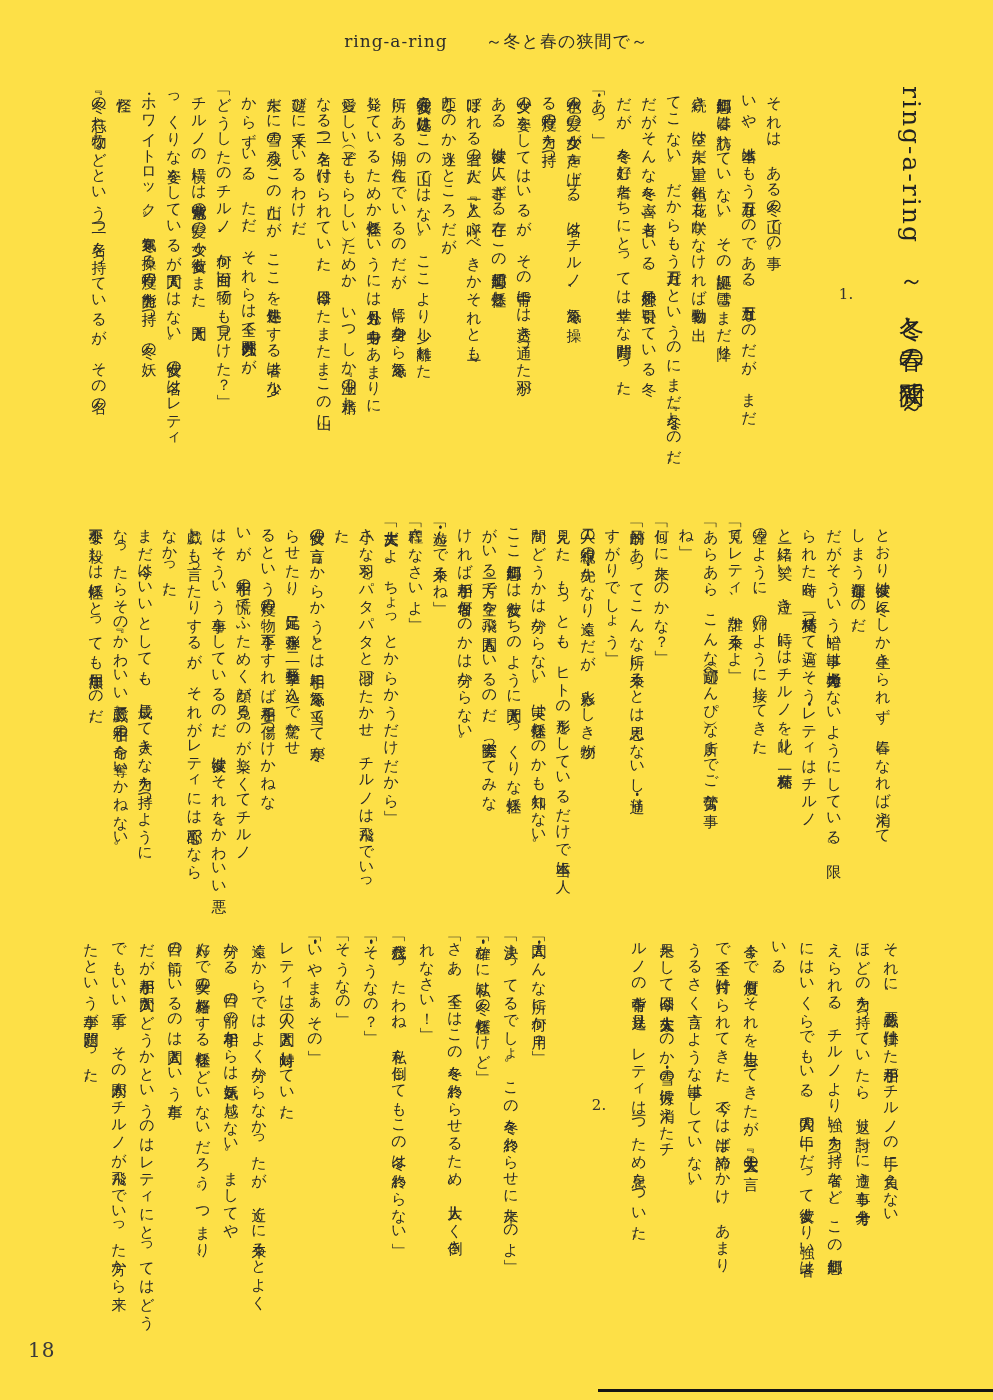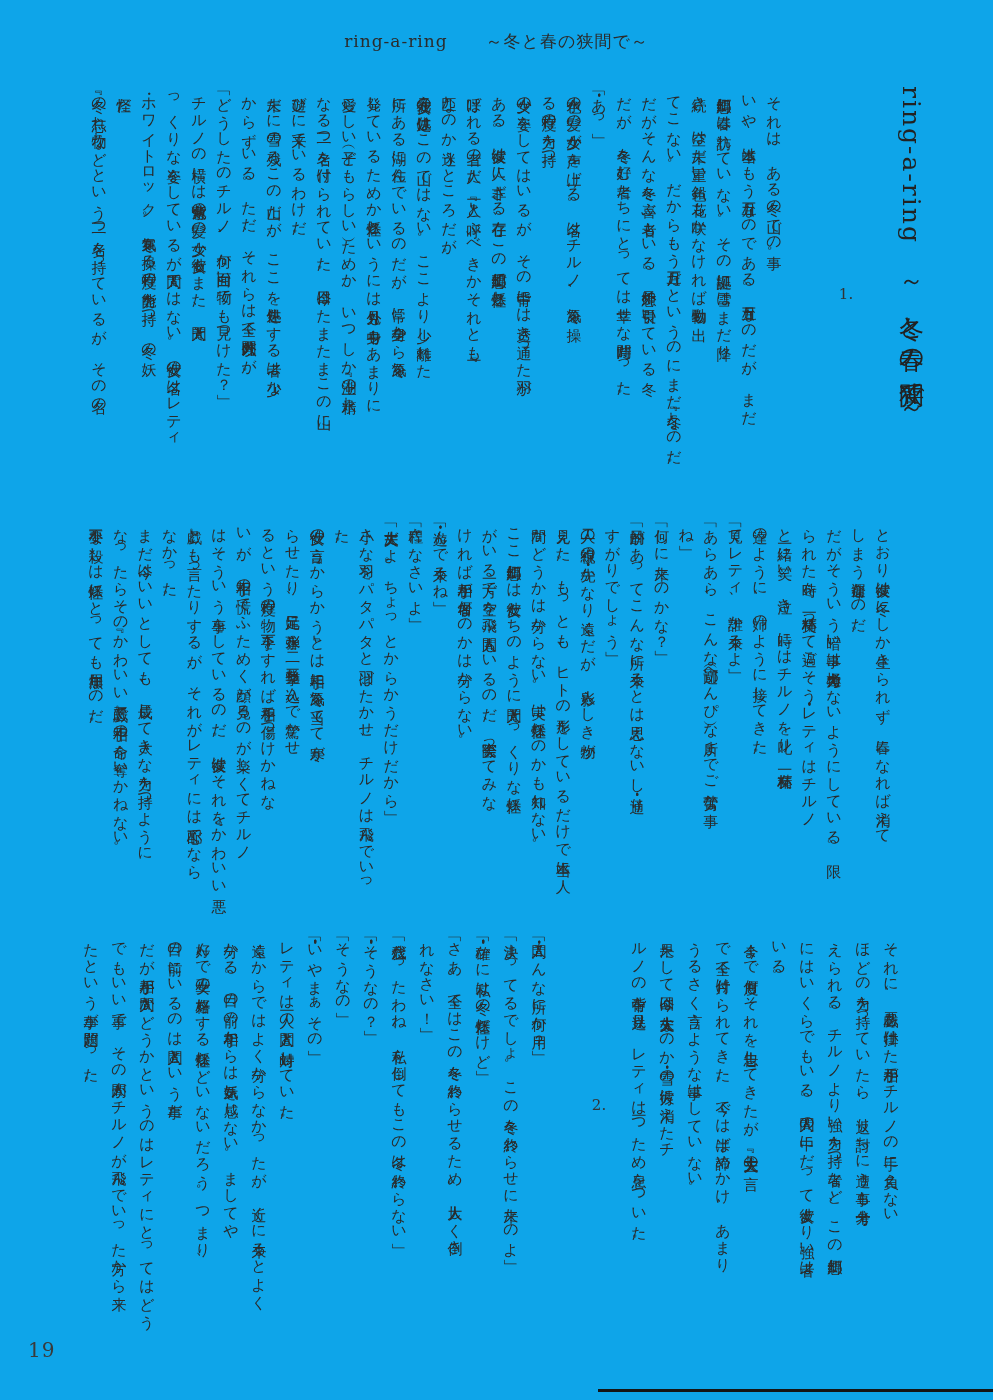--- a/index.html
+++ b/index.html
@@ -3,21 +3,21 @@
 <meta charset="utf-8">
 <style>
   html,body{margin:0;padding:0;}
   body{
     font-family:"DejaVu Serif","Liberation Serif",serif;
     background:#e8e8e8;
   }
   .page{
     position:relative;
     width:993px;height:1400px;
-    background:#0ea5e9;
+    background:#fde047;
     overflow:hidden;
     color:#262626;
   }
   
   .header{
     position:absolute;top:30px;left:0;width:100%;
     text-align:center;
     font-size:17px;
     letter-spacing:1px;
     color:#2b2b2b;
@@ -189,17 +189,17 @@
         <p>遠くからではよく分からなかったが、近くに来るとよく</p>
         <p>分かる。目の前の相手からは妖気を感じない。ましてや</p>
         <p>好んで巫女の格好をする妖怪などいないだろう。つまり、</p>
         <p>目の前にいるのは人間という事だ。</p>
         <p>だが相手が人間かどうかというのはレティにとってはどう</p>
         <p>でもいい事で、その人間がチルノが飛んでいった方から来</p>
         <p>たという事が問題だった。</p>
       </div>
   </section>
 
-  <div class="page-number">19</div>
+  <div class="page-number">18</div>
 
   <div class="scan-line"></div>
 
 </div>
 
 </body></html>

